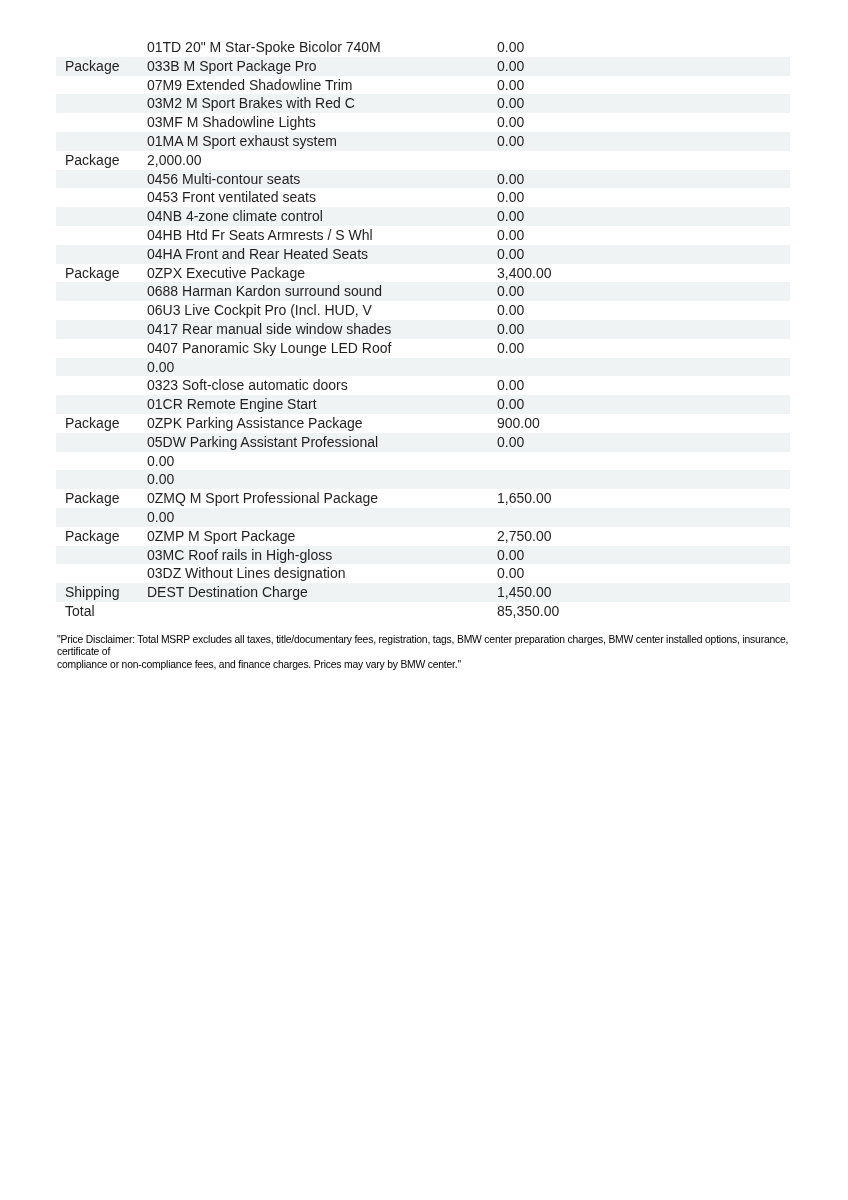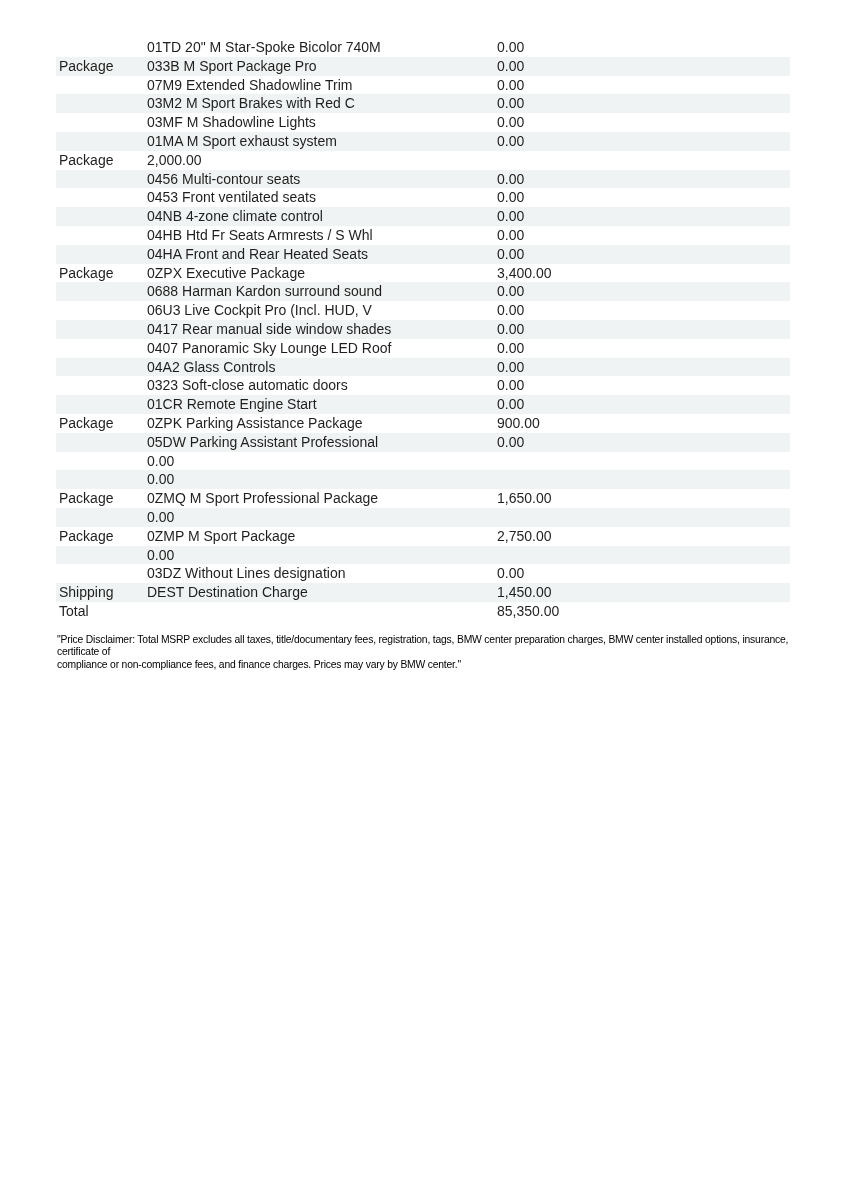--- a/index.html
+++ b/index.html
@@ -29,21 +29,21 @@
     font-size: 14px;
     line-height: 18.8px;
     white-space: nowrap;
   }
   .row:nth-child(even) {
     background: #f0f3f3;
   }
   .cell { box-sizing: border-box; overflow: hidden; }
   .cell.cat {
     width: 91px;
-    padding-left: 3px;
+    padding-left: 9px;
   }
   .cell.desc {
     width: 350px;
   }
   .cell.price {
     width: 111px;
     text-align: left;
   }
   .cell.spacer {
     flex: 1;
@@ -180,21 +180,20 @@
 
   <div class="row">
     <div class="cell cat"></div>
     <div class="cell desc">0407 Panoramic Sky Lounge LED Roof</div>
     <div class="cell price">0.00</div>
     <div class="cell spacer"></div>
   </div>
 
   <div class="row">
     <div class="cell cat"></div>
-    <div class="cell desc">04A2 Glass Controls</div>
     <div class="cell price">0.00</div>
     <div class="cell spacer"></div>
   </div>
 
   <div class="row">
     <div class="cell cat"></div>
     <div class="cell desc">0323 Soft-close automatic doors</div>
     <div class="cell price">0.00</div>
     <div class="cell spacer"></div>
   </div>
@@ -247,20 +246,21 @@
 
   <div class="row">
     <div class="cell cat">Package</div>
     <div class="cell desc">0ZMP M Sport Package</div>
     <div class="cell price">2,750.00</div>
     <div class="cell spacer"></div>
   </div>
 
   <div class="row">
     <div class="cell cat"></div>
+    <div class="cell desc">03MC Roof rails in High-gloss</div>
     <div class="cell price">0.00</div>
     <div class="cell spacer"></div>
   </div>
 
   <div class="row">
     <div class="cell cat"></div>
     <div class="cell desc">03DZ Without Lines designation</div>
     <div class="cell price">0.00</div>
     <div class="cell spacer"></div>
   </div>

